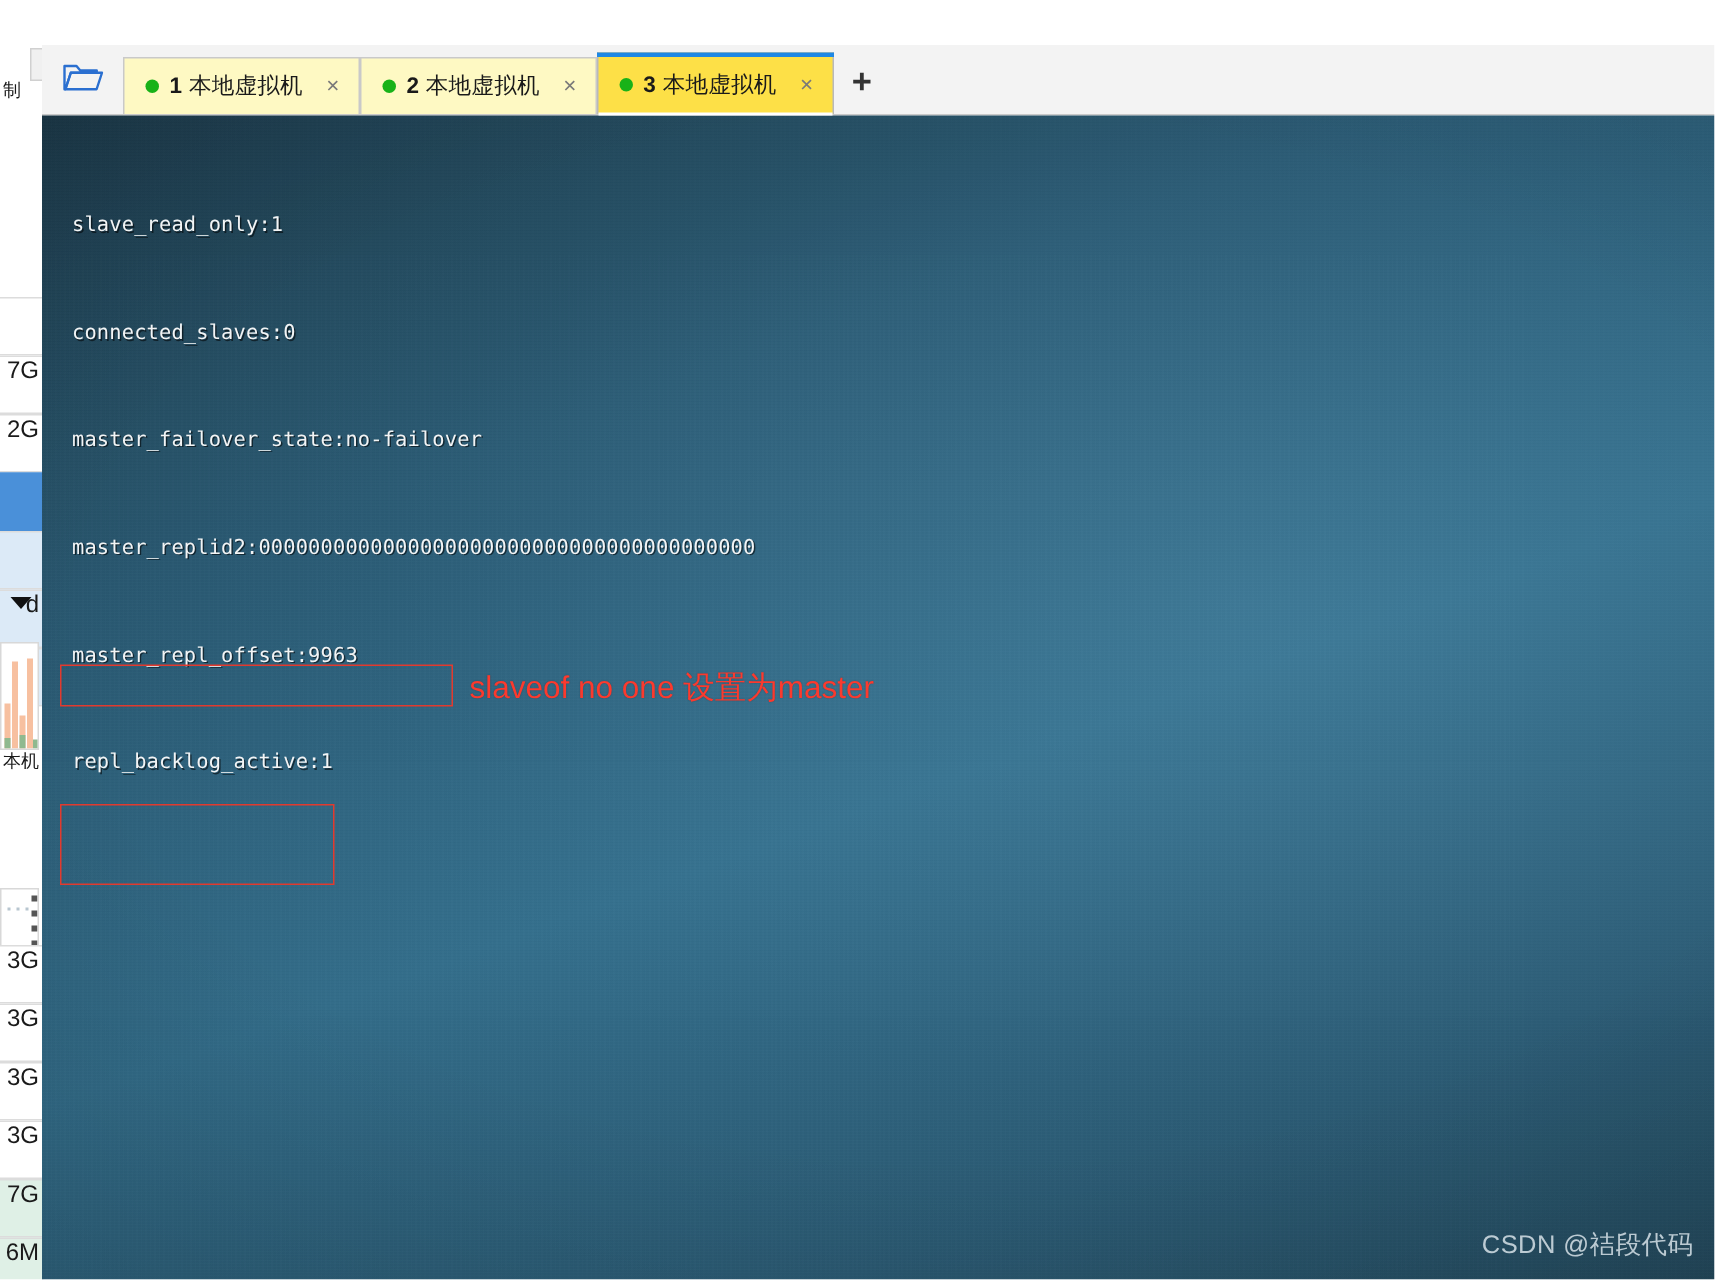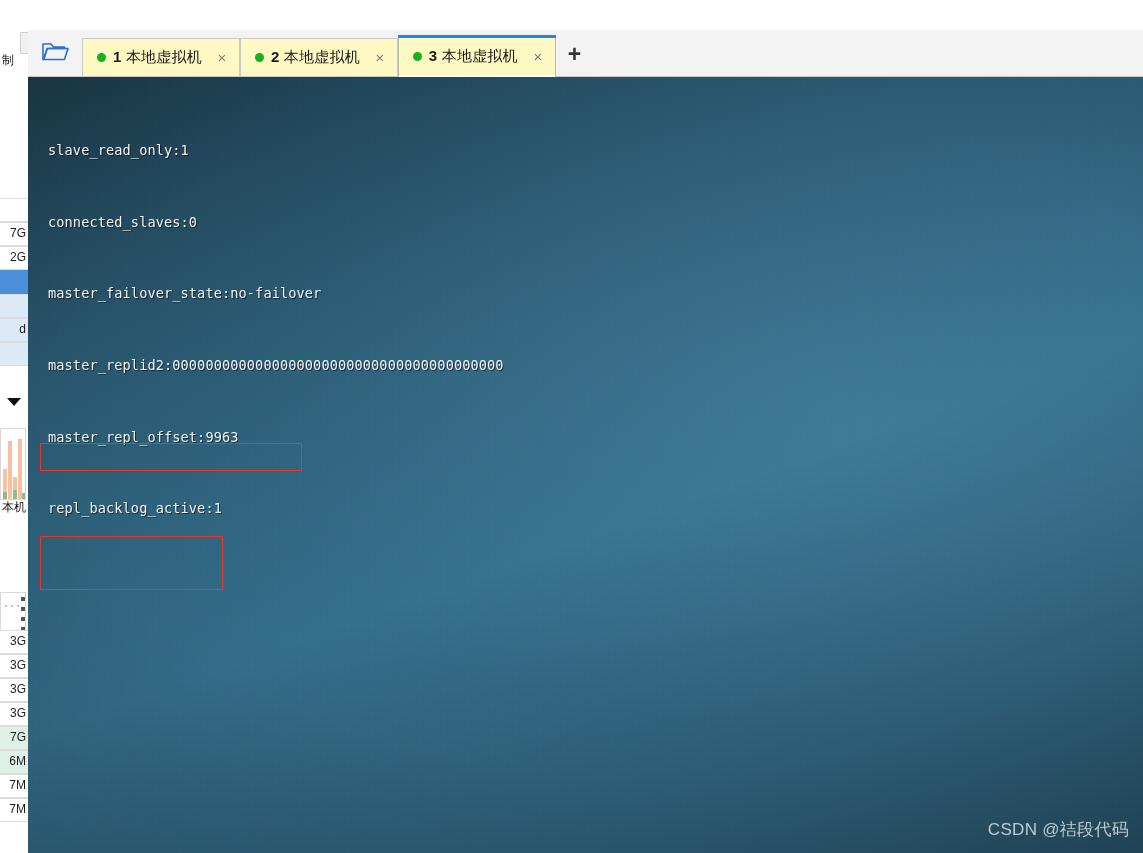--- a/index.html
+++ b/index.html
@@ -48,23 +48,23 @@
     font-size: 12px;
     line-height: 14px;
     padding-left: 2px;
     color: #1a1a1a;
   }
   .ls-cell {
     box-sizing: border-box;
     border: 1px solid #dcdcdc;
     border-left: none;
     border-right: none;
-    height: 24px;
+    height: 39px;
     line-height: 20px;
-    font-size: 12px;
+    font-size: 16px;
     text-align: right;
     padding-right: 2px;
     background: #fdfdfd;
     color: #1a1a1a;
     overflow: hidden;
   }
   .ls-cell.sel-blue { background: #4a90d9; color: #fff; border-color: #4a90d9; }
   .ls-cell.sel-light { background: #dceaf7; }
   .ls-cell.green { background: #dff0e6; }
   .ls-cell.plain { background: #ffffff; }
@@ -150,21 +150,21 @@
     background: #fef9c3;
     border: 1px solid #c9c9c9;
     border-bottom: none;
     box-sizing: border-box;
     font-size: 15px;
     color: #1a1a1a;
     cursor: pointer;
     white-space: nowrap;
   }
   .tab.active {
-    background: #fef9c3;
+    background: #fde047;
     height: 41px;
     margin-top: 5px;
     border-color: #b9b9b9;
     z-index: 3;
   }
   .tab.active::before {
     content: "";
     position: absolute;
     left: -1px; right: -1px; top: -1px;
     height: 3px;
@@ -408,17 +408,18 @@
       
       
       
       
       
     </div>
 
     <div class="redbox" style="left:12px; top:366px; width:262px; height:28px;"></div>
     <div class="redbox" style="left:12px; top:459px; width:183px; height:54px;"></div>
 
+    <div class="annot" style="left:285px; top:367px;">slaveof no one 设置为master</div>
 
     <div class="watermark">CSDN @祮段代码</div>
   </div>
 
 </div>
 
 </body></html>

